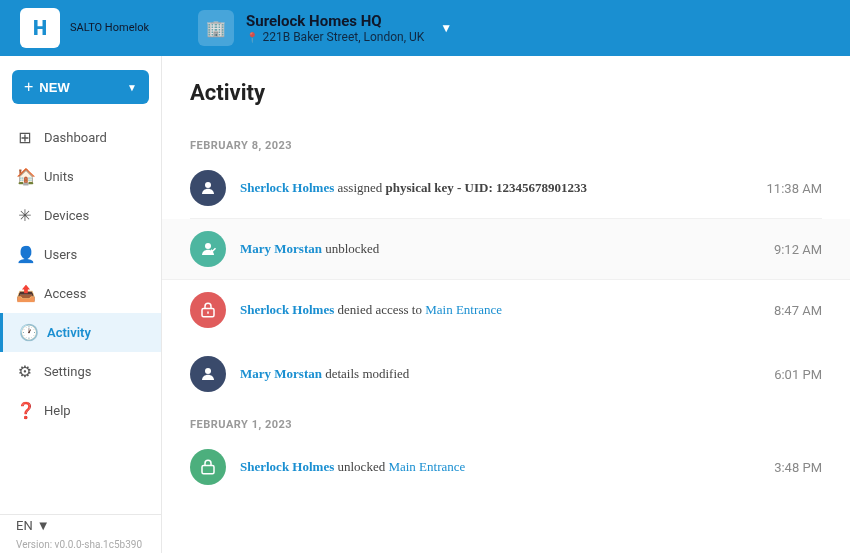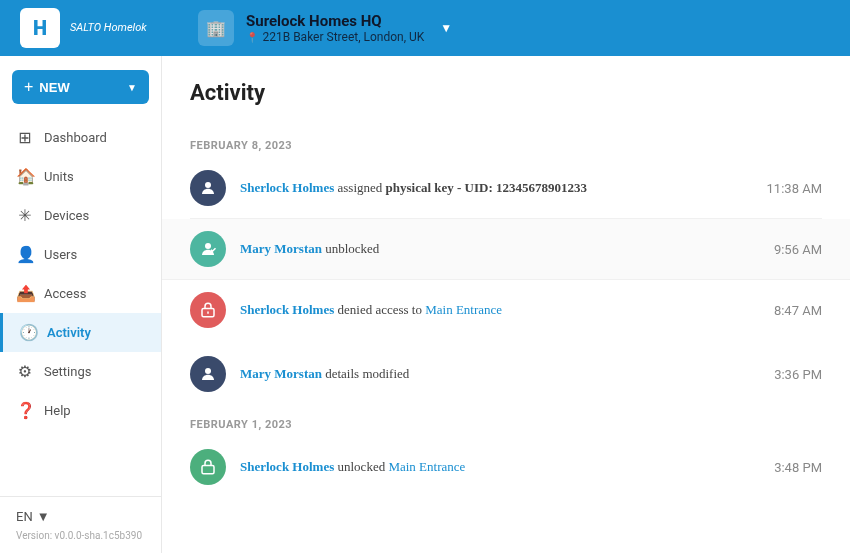--- a/index.html
+++ b/index.html
@@ -14,21 +14,21 @@
       padding: 0 20px;
       flex-shrink: 0;
     }
     .header-left { width: 162px; display: flex; align-items: center; }
     .header-logo { display: flex; align-items: center; gap: 10px; }
     .logo-icon {
       width: 40px; height: 40px; background: #fff; border-radius: 6px;
       display: flex; align-items: center; justify-content: center;
       font-weight: 900; font-size: 20px; color: #1a8fd1;
     }
-    .logo-text { color: #ffffff; font-size: 14px; font-weight: 600; line-height: 1.2; font-style: italic; }
+    .logo-text { color: #0f172a; font-size: 14px; font-weight: 600; line-height: 1.2; }
     .logo-text span { display: block; font-size: 11px; font-weight: 400; }
 
     .header-location {
       flex: 1;
       display: flex;
       align-items: center;
       gap: 12px;
       padding: 0 16px;
     }
     .location-icon {
@@ -60,21 +60,21 @@
 
     .sidebar-nav { flex: 1; padding: 4px 0; }
     .nav-item {
       display: flex; align-items: center; gap: 10px;
       padding: 10px 16px; font-size: 13px; color: #555; cursor: pointer;
       border-radius: 0;
     }
     .nav-item.active { background: #e8f4fc; color: #1a8fd1; font-weight: 600; border-left: 3px solid #1a8fd1; }
     .nav-item .nav-icon { width: 18px; text-align: center; font-size: 16px; }
 
-    .sidebar-bottom { padding: 12px 16px; border-top: 1px solid #e8e8e8; }
+    .sidebar-bottom { padding: 3px 16px; border-top: 1px solid #e8e8e8; }
     .lang-selector { display: flex; align-items: center; gap: 4px; font-size: 13px; color: #555; cursor: pointer; margin-bottom: 6px; }
     .version-text { font-size: 10px; color: #aaa; }
 
     
     .content { flex: 1; overflow-y: auto; padding: 24px 28px; background: #fff; }
     .page-title { font-size: 22px; font-weight: 700; color: #222; margin-bottom: 24px; }
 
     .date-section { margin-bottom: 4px; }
     .date-label { font-size: 11px; font-weight: 700; color: #999; letter-spacing: 0.5px; padding: 10px 0 6px; }
 
@@ -196,21 +196,21 @@
           </div>
           <div class="activity-item highlighted">
             <div class="avatar teal" style="background: rgb(77, 182, 160);">
               <svg width="18" height="18" viewBox="0 0 24 24" fill="white">
                 <circle cx="12" cy="8" r="4"></circle>
                 <path d="M4 20c0-4 3.6-7 8-7s8 3 8 7"></path>
                 <path d="M16 13l2 2 4-4" stroke="white" stroke-width="2" fill="none"></path>
               </svg>
             </div>
             <div class="activity-text"><a class="user-link">Mary Morstan</a><span> unblocked</span></div>
-            <div class="activity-time">9:56 AM</div>
+            <div class="activity-time">9:12 AM</div>
           </div>
           <div class="activity-item">
             <div class="avatar red" style="background: rgb(224, 92, 92);">
               <svg width="18" height="18" viewBox="0 0 24 24" fill="none" stroke="white" stroke-width="2">
                 <rect x="4" y="10" width="16" height="11" rx="2"></rect>
                 <path d="M8 10V7a4 4 0 018 0v3"></path>
                 <line x1="12" y1="14" x2="12" y2="17"></line>
               </svg>
             </div>
             <div class="activity-text"><a class="user-link">Sherlock Holmes</a><span> denied access to </span><a class="place-link">Main Entrance</a></div>
@@ -219,21 +219,21 @@
         </div>
         <div class="date-section">
           <div class="activity-item">
             <div class="avatar dark-blue" style="background: rgb(58, 74, 107);">
               <svg width="18" height="18" viewBox="0 0 24 24" fill="white">
                 <circle cx="12" cy="8" r="4"></circle>
                 <path d="M4 20c0-4 3.6-7 8-7s8 3 8 7"></path>
               </svg>
             </div>
             <div class="activity-text"><a class="user-link">Mary Morstan</a><span> details modified</span></div>
-            <div class="activity-time">3:36 PM</div>
+            <div class="activity-time">6:01 PM</div>
           </div>
         </div>
         <div class="date-section">
           <div class="date-label">FEBRUARY 1, 2023</div>
           <div class="activity-item">
             <div class="avatar green" style="background: rgb(76, 175, 125);">
               <svg width="18" height="18" viewBox="0 0 24 24" fill="none" stroke="white" stroke-width="2">
                 <rect x="4" y="10" width="16" height="11" rx="2"></rect>
                 <path d="M8 10V7a4 4 0 018 0v3"></path>
               </svg>

